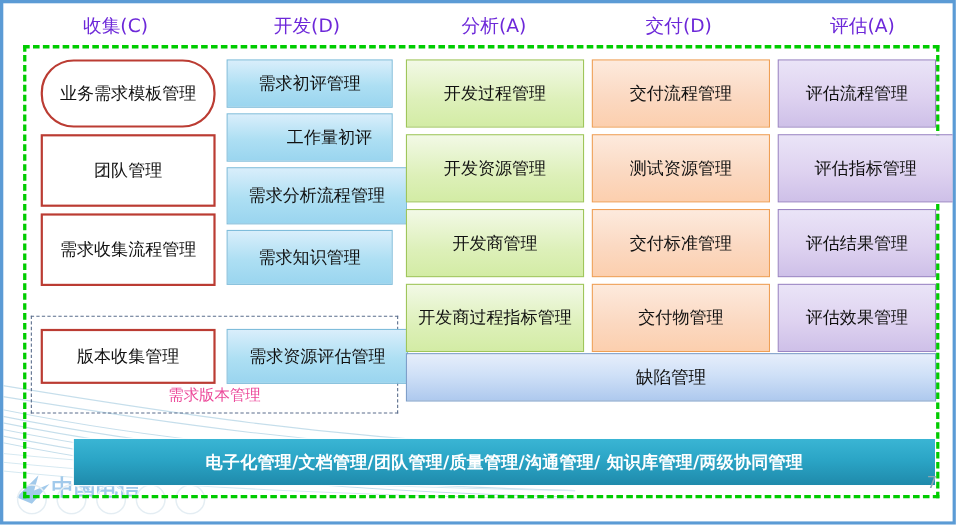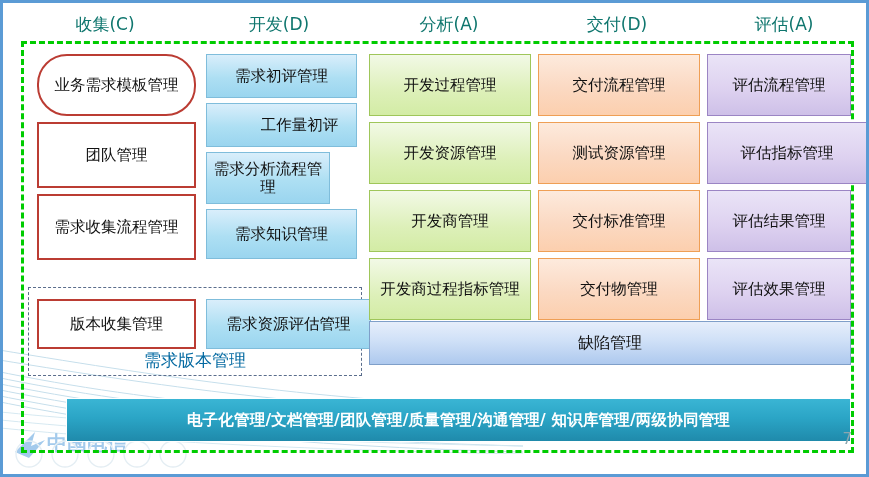--- a/index.html
+++ b/index.html
@@ -25,21 +25,21 @@
     pointer-events:none;opacity:.55;
   }
 
   
   .headers{
     position:absolute;top:6px;left:14px;right:8px;height:30px;
     display:flex;
   }
   .hdr{
     flex:0 0 auto;text-align:center;
-    font-size:17px;color:#0f766e;line-height:30px;
+    font-size:17px;color:#6d28d9;line-height:30px;
     font-family:"DejaVu Sans",sans-serif;
   }
 
   
   .green-box{
     position:absolute;left:18px;top:38px;width:833px;height:412px;
     box-sizing:border-box;
     border:3px dashed #00cc00;
   }
 
@@ -79,21 +79,21 @@
 
   
   .dotted-group{
     position:absolute;
     box-sizing:border-box;
     border:1px dashed #5a6d8c;
   }
   .group-label{
     position:absolute;
     display:flex;align-items:center;justify-content:center;
-    font-size:17px;color:#0369a1;
+    font-size:14px;color:#ec4899;
     font-family:Liberation Sans, sans-serif;
   }
 
   
   .defect-bar{
     position:absolute;box-sizing:border-box;
     display:flex;align-items:center;justify-content:center;
     background:linear-gradient(180deg,#e6eefb 0%,#cfe0f7 45%,#aec9ee 100%);
     border:1px solid #7f9fc9;
     font-size:16px;color:#111;
@@ -169,21 +169,21 @@
     <div class="col">
       <div class="cell c-red" style="position:absolute;left:13px;top:4px;width:159px;height:62px;border-radius:30px;">业务需求模板管理</div>
       <div class="cell c-red" style="position:absolute;left:13px;top:72px;width:159px;height:66px;">团队管理</div>
       <div class="cell c-red" style="position:absolute;left:13px;top:144px;width:159px;height:66px;">需求收集流程管理</div>
       <div class="cell c-red" style="position:absolute;left:13px;top:249px;width:159px;height:50px;">版本收集管理</div>
     </div>
 
     <div class="col">
       <div class="cell c-blue" style="position:absolute;left:182px;top:4px;width:151px;height:44px;">需求初评管理</div>
       <div class="cell c-blue" style="position:absolute;left:182px;top:53px;width:151px;height:44px;padding-left:40px;">工作量初评</div>
-      <div class="cell c-blue" style="position:absolute;left:182px;top:102px;width:124px;height:52px;">需求分析流程管理</div>
+      <div class="cell c-blue" style="position:absolute;left:182px;top:102px;width:164px;height:52px;">需求分析流程管理</div>
       <div class="cell c-blue" style="position:absolute;left:182px;top:159px;width:151px;height:50px;">需求知识管理</div>
       <div class="cell c-blue" style="position:absolute;left:182px;top:249px;width:165px;height:50px;">需求资源评估管理</div>
     </div>
 
     <div class="col">
       <div class="cell c-green" style="position:absolute;left:345px;top:4px;width:162px;height:62px;">开发过程管理</div>
       <div class="cell c-green" style="position:absolute;left:345px;top:72px;width:162px;height:62px;">开发资源管理</div>
       <div class="cell c-green" style="position:absolute;left:345px;top:140px;width:162px;height:62px;">开发商管理</div>
       <div class="cell c-green" style="position:absolute;left:345px;top:208px;width:162px;height:62px;">开发商过程指标管理</div>
     </div>

